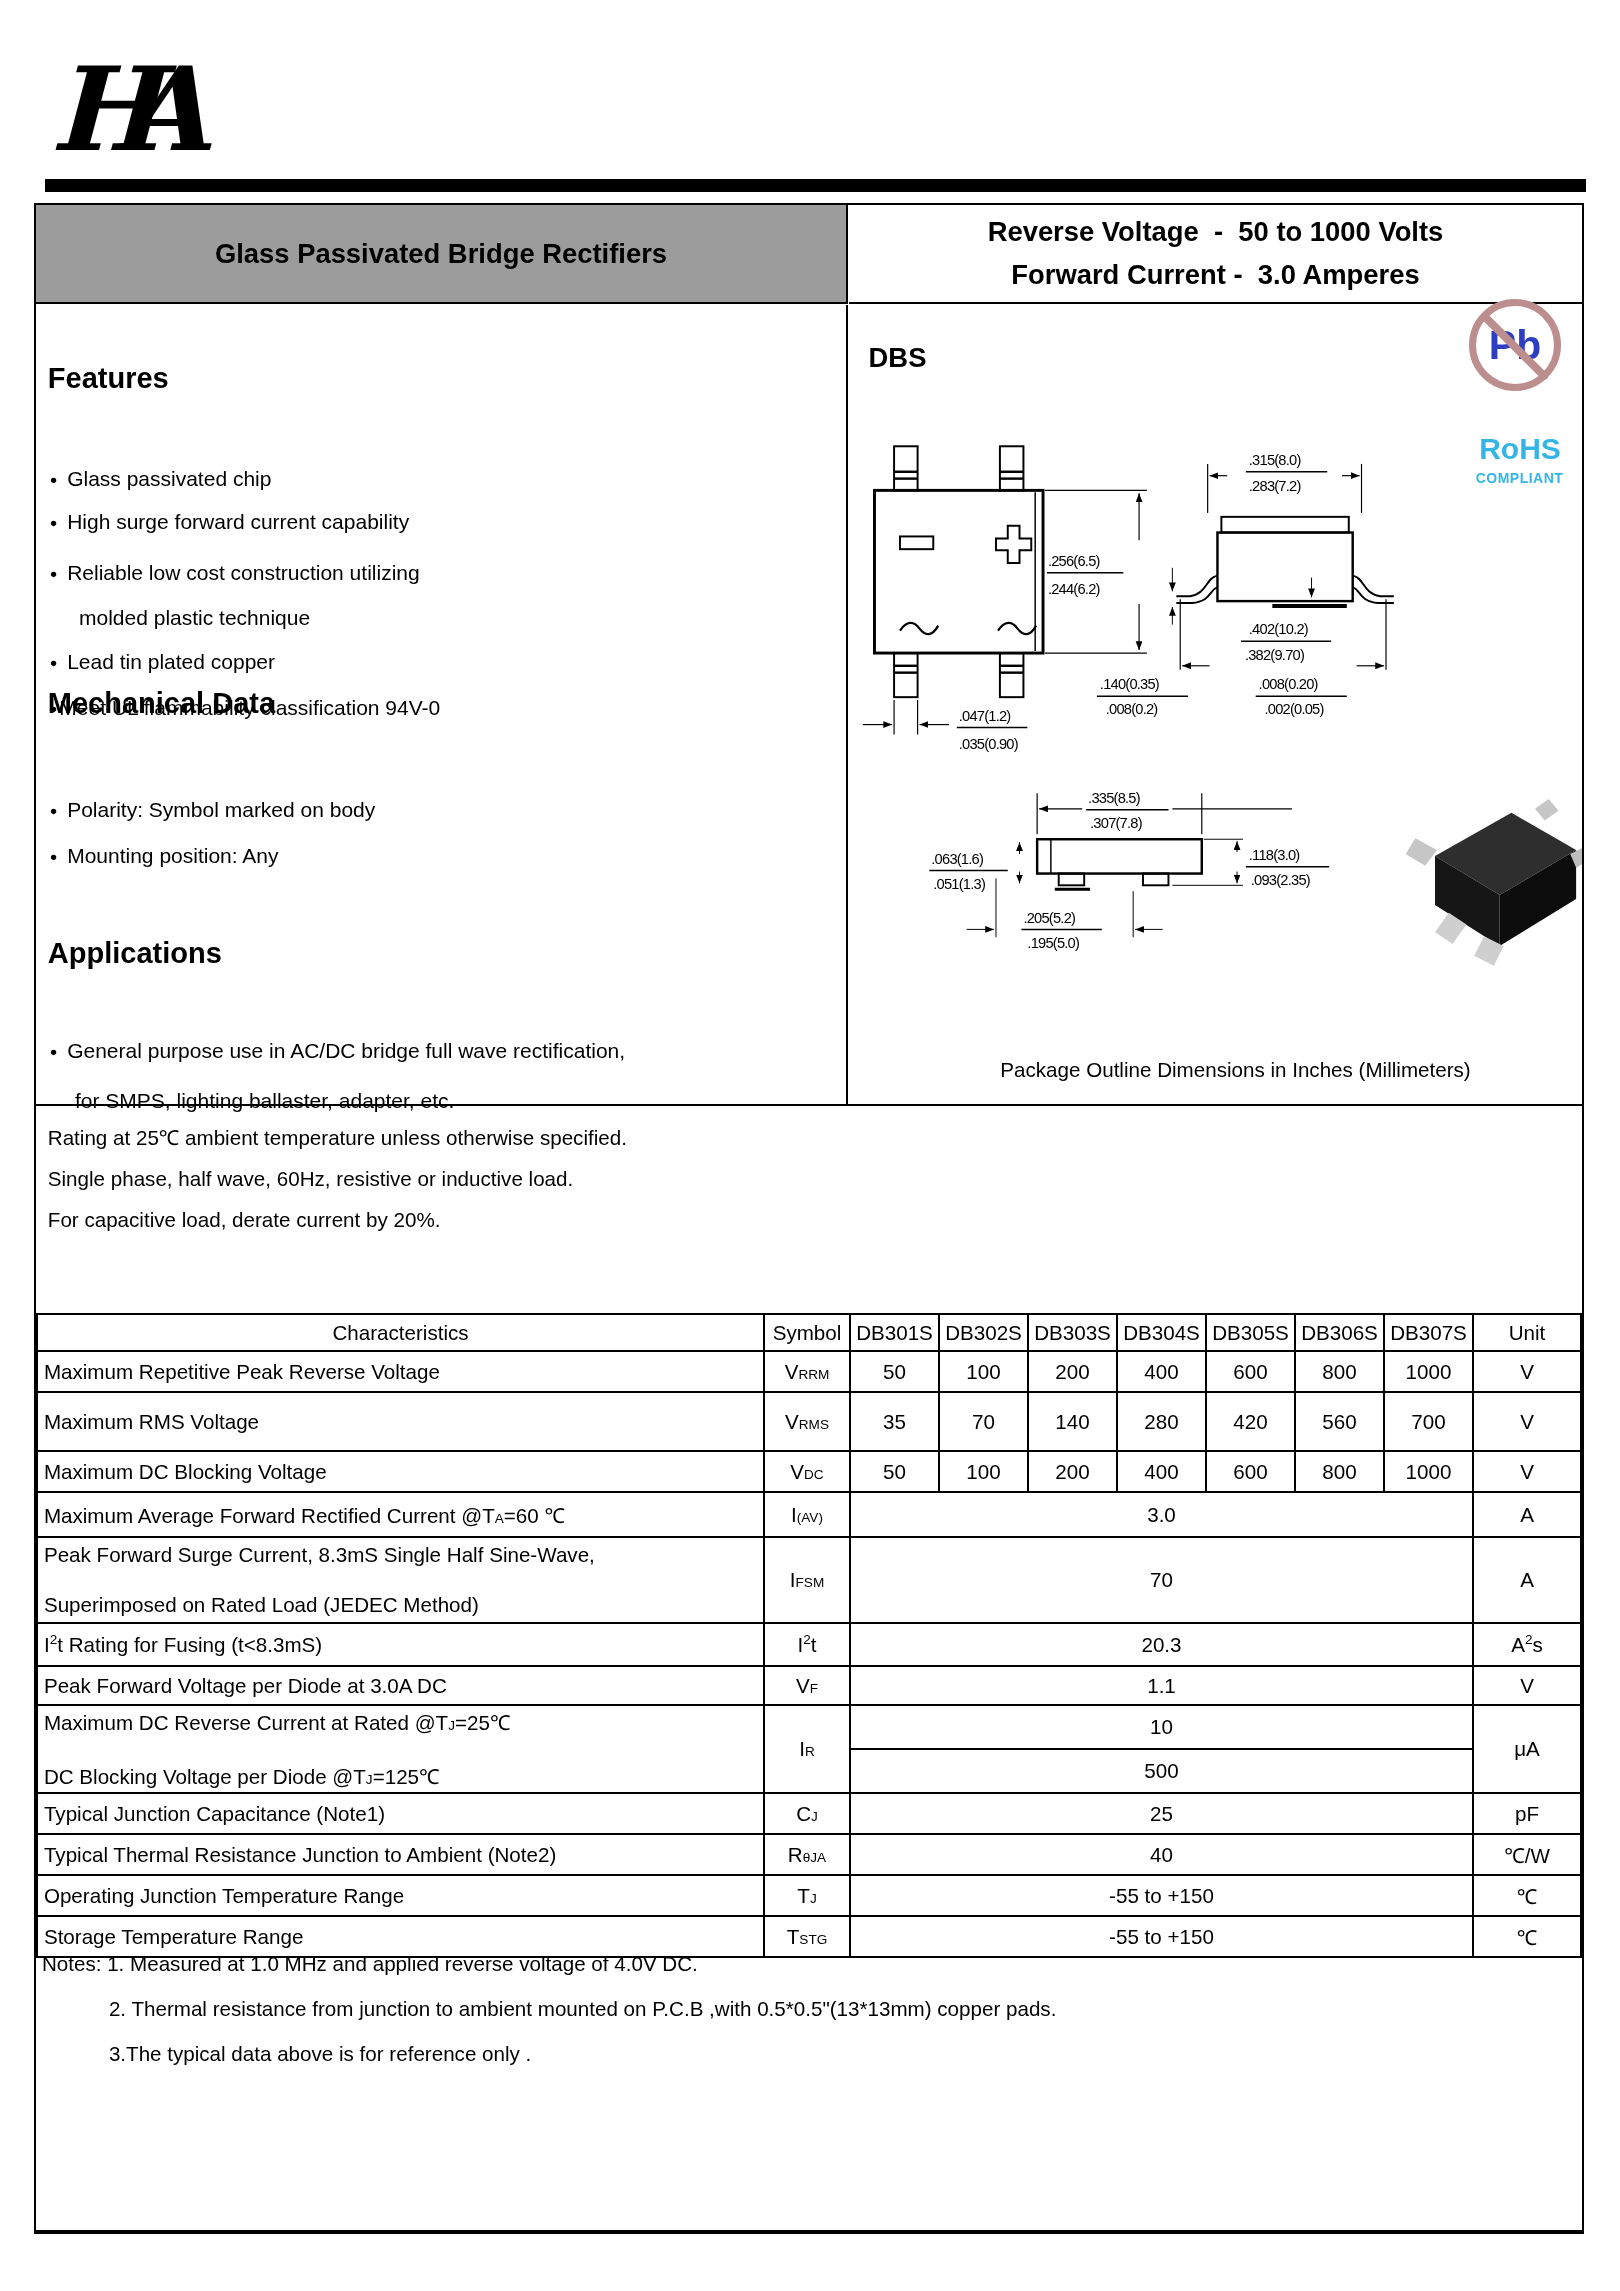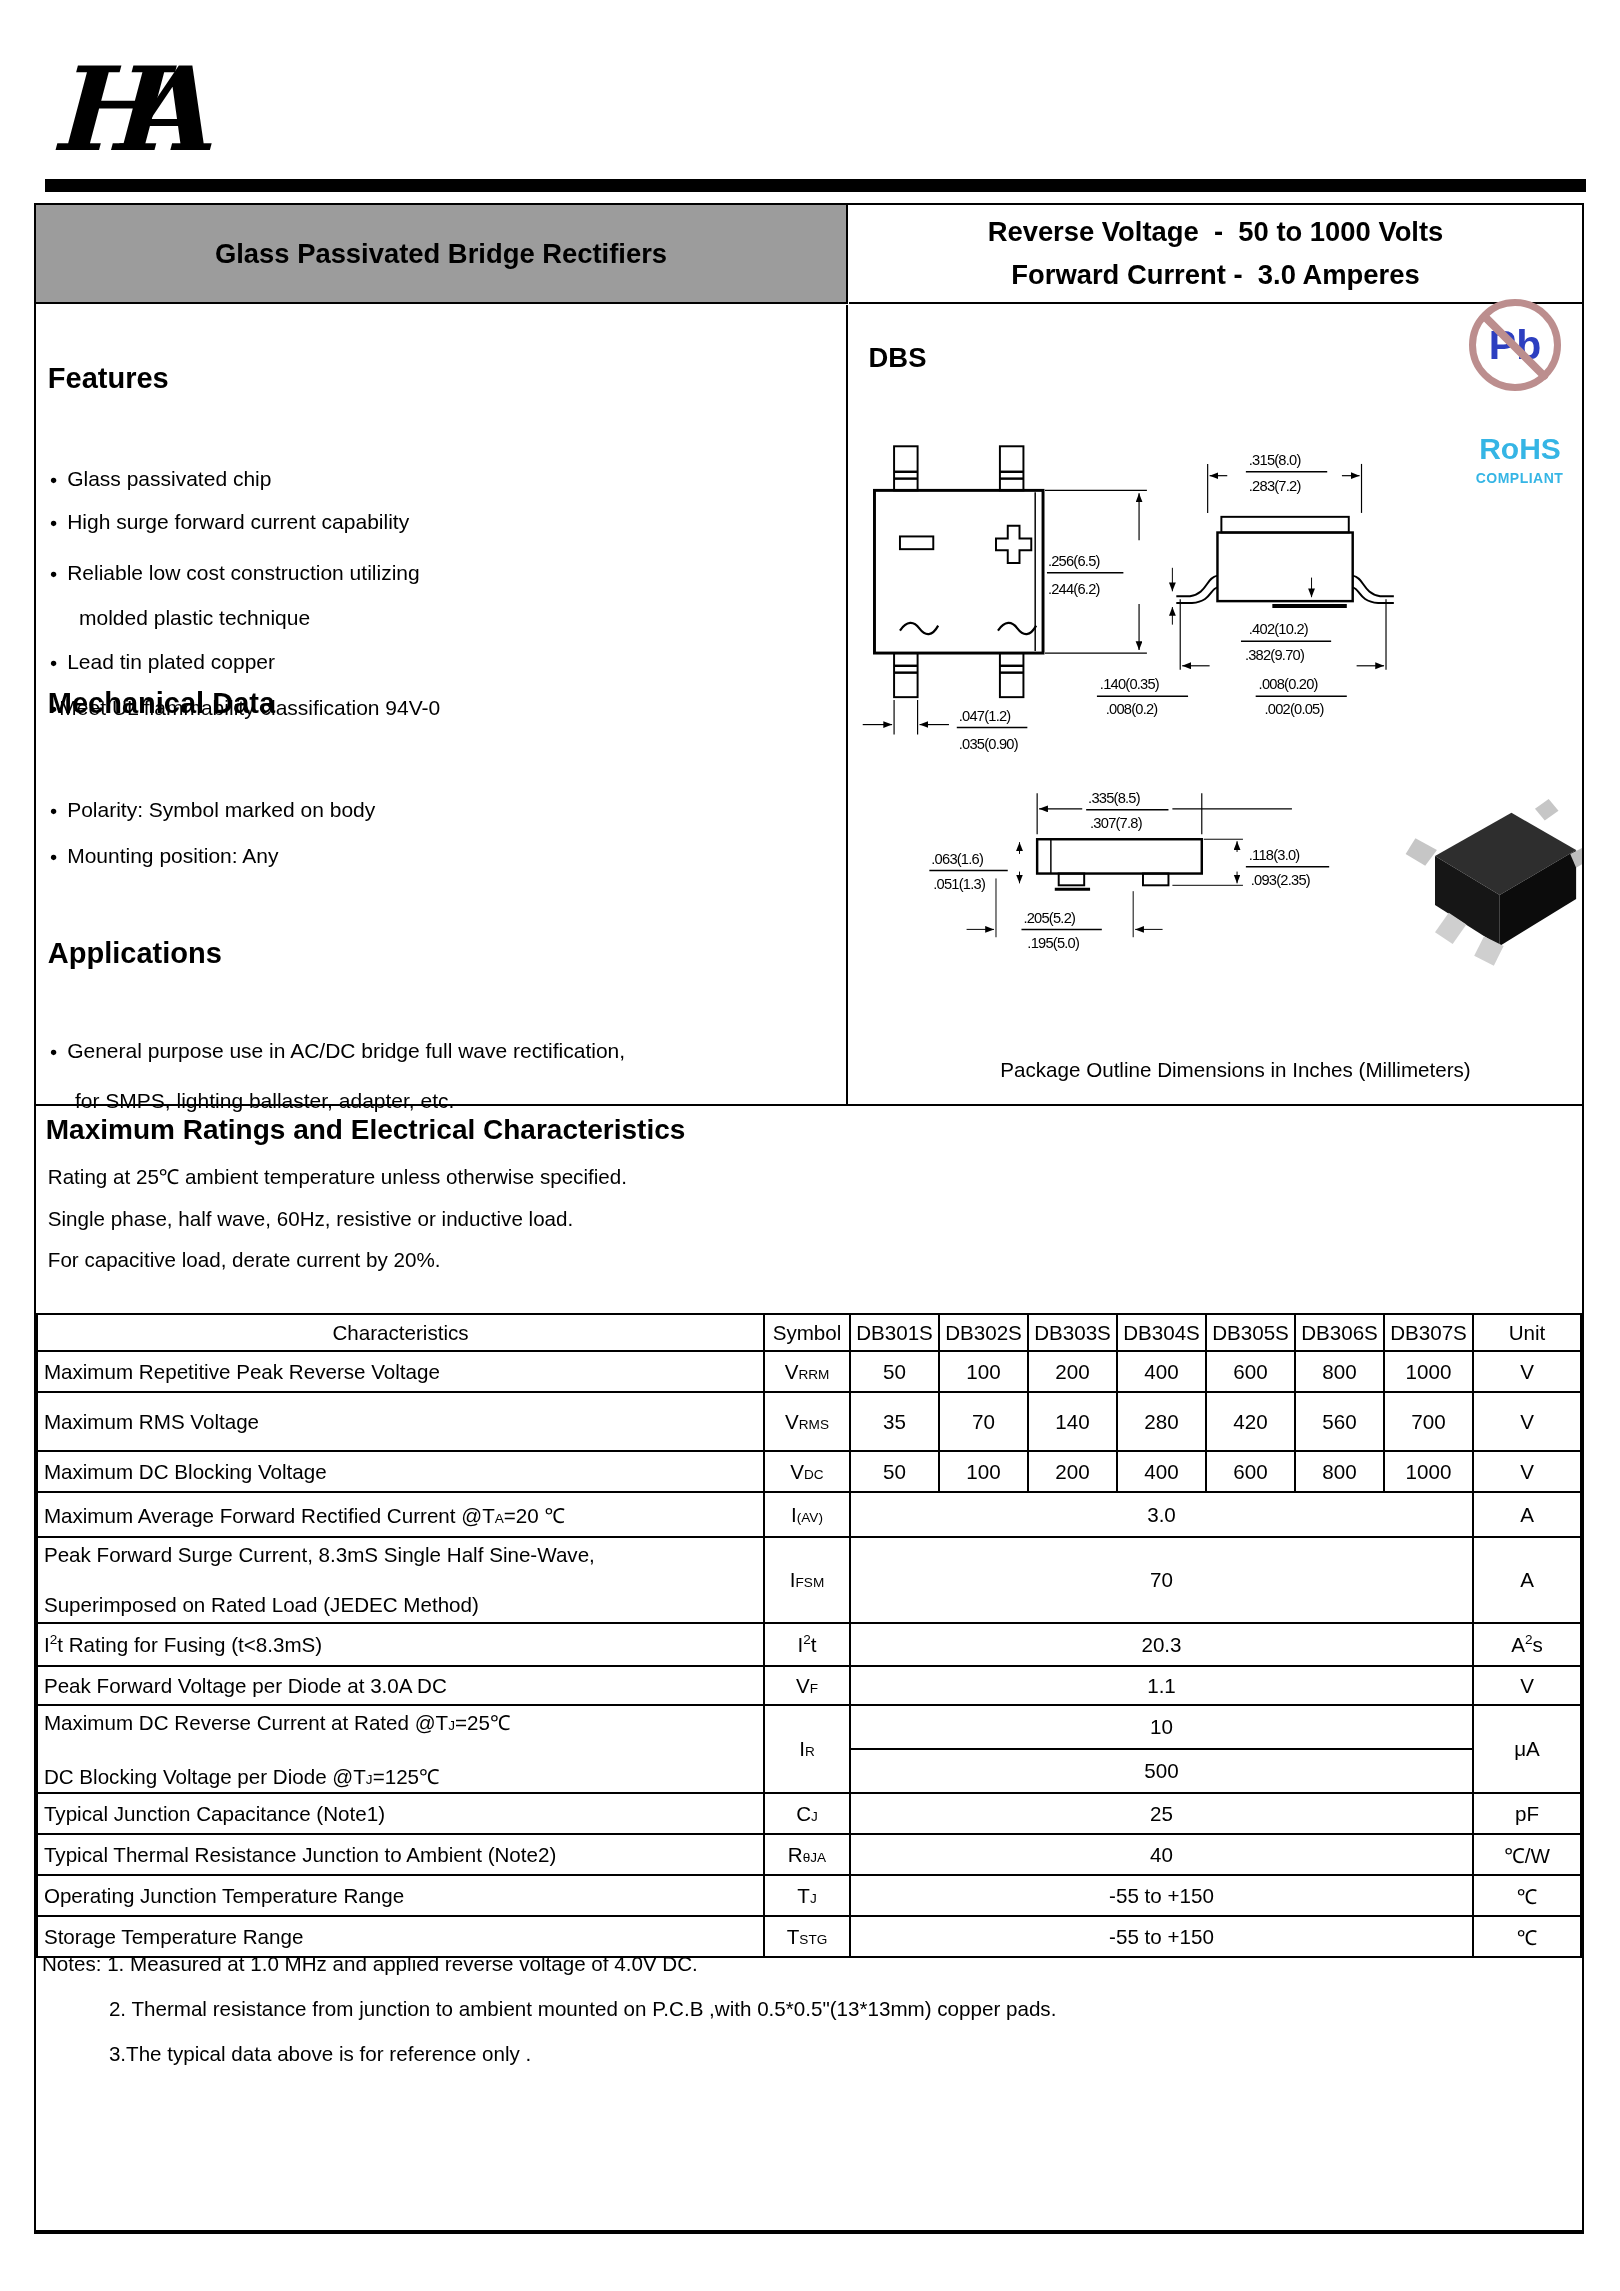--- a/index.html
+++ b/index.html
@@ -221,21 +221,20 @@
       <div class="pb-badge">
         <span>Pb</span>
       </div>
       <div class="rohs">RoHS</div>
       <div class="compliant">COMPLIANT</div>
 
       <div class="caption">Package Outline Dimensions in Inches (Millimeters)</div>
     </div>
 
     <div class="ratings-sec">
-      <div class="rh">Maximum Ratings and Electrical Characteristics</div>
       <div class="rl">Rating at 25℃ ambient temperature unless otherwise specified.</div>
       <div class="rl">Single phase, half wave, 60Hz, resistive or inductive load.</div>
       <div class="rl">For capacitive load, derate current by 20%.</div>
     </div>
 
     <table class="rt">
       <colgroup>
         <col style="width:727px">
           <col style="width:86px">
         <col style="width:89px">
@@ -290,21 +289,21 @@
         <td class="c">50</td>
             <td class="c">100</td>
         <td class="c">200</td>
             <td class="c">400</td>
         <td class="c">600</td>
             <td class="c">800</td>
         <td class="c">1000</td>
         <td class="c">V</td>
       </tr>
       <tr style="height:45px">
-        <td><span>Maximum Average Forward Rectified Current @T</span><span class="ss">A</span><span>=20 ℃</span></td>
+        <td><span>Maximum Average Forward Rectified Current @T</span><span class="ss">A</span><span>=60 ℃</span></td>
         <td class="c"><span>I</span><span class="ss">(AV)</span></td>
         <td class="c" colspan="7">3.0</td>
         <td class="c">A</td>
       </tr>
       <tr style="height:86px">
         <td>
           <div>Peak Forward Surge Current, 8.3mS Single Half Sine-Wave,</div>
           <div class="irl2">Superimposed on Rated Load (JEDEC Method)</div>
         </td>
         <td class="c"><span>I</span><span class="ss">FSM</span></td>

